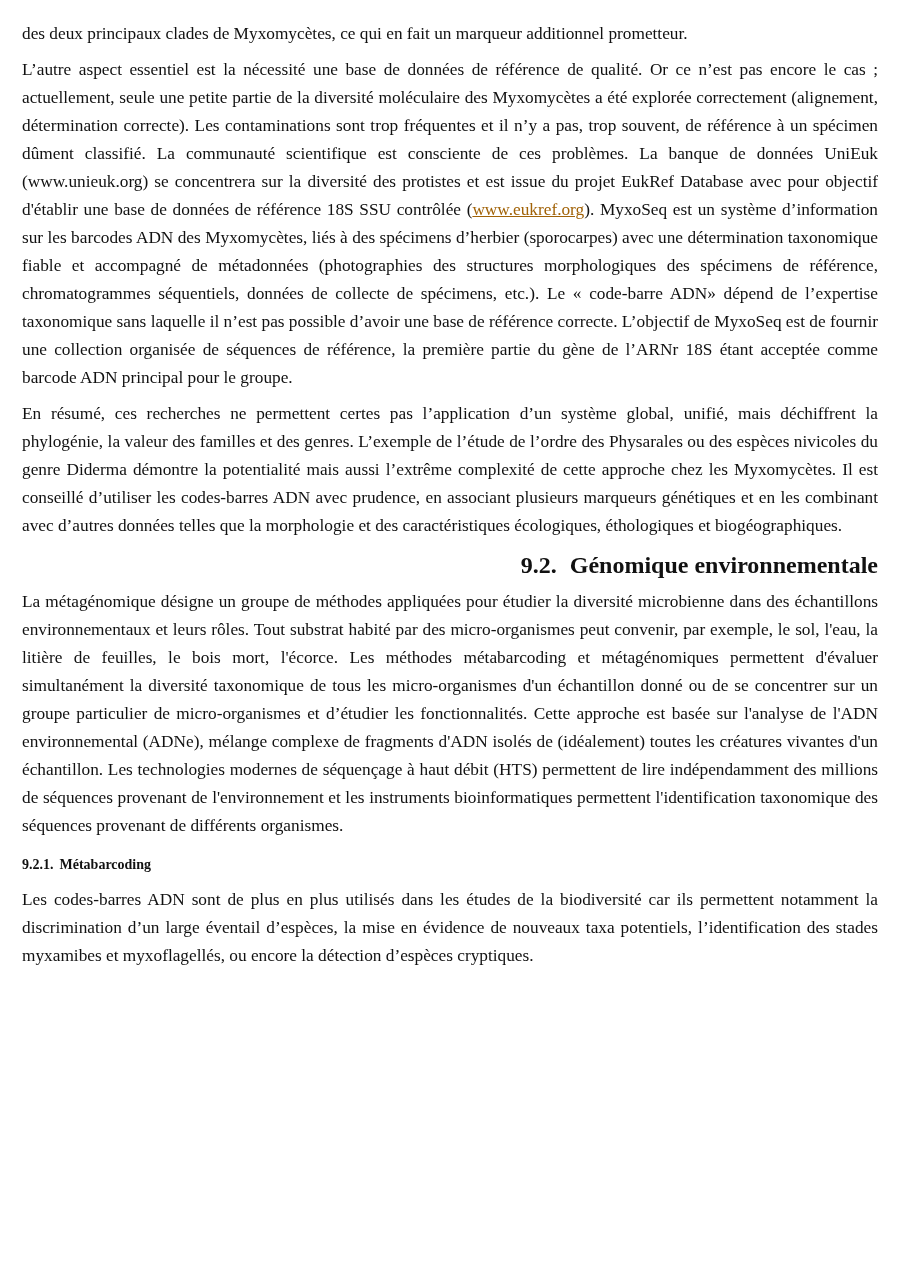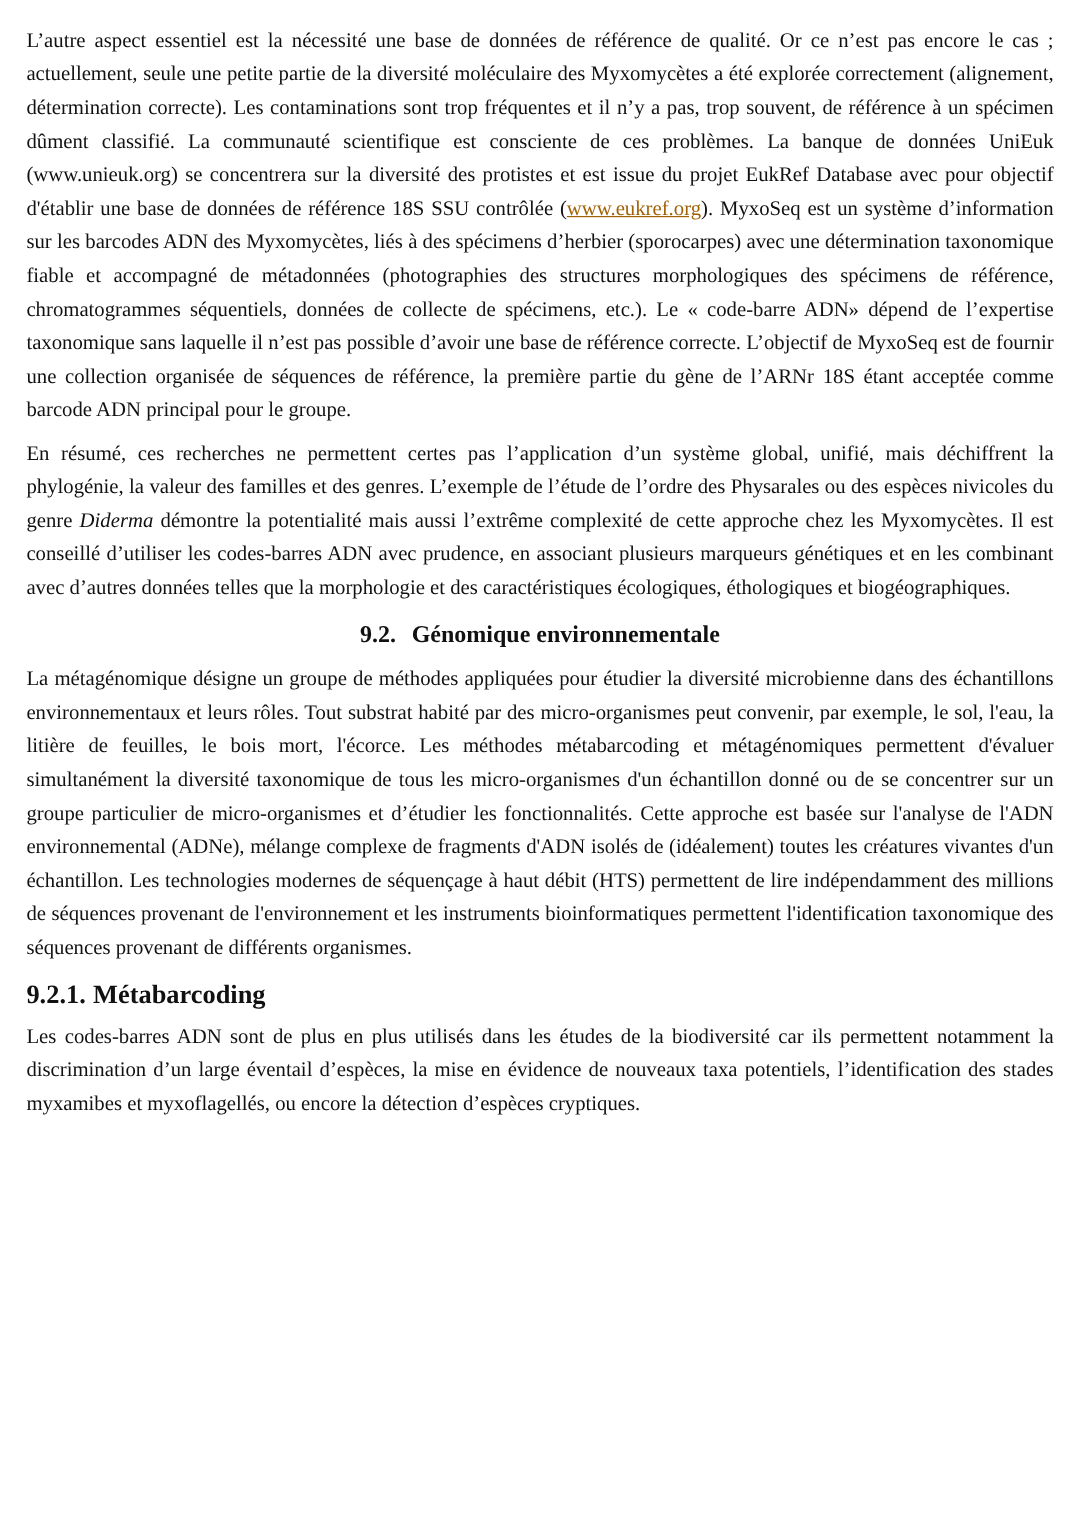--- a/index.html
+++ b/index.html
@@ -27,55 +27,55 @@
   p.para {
     margin: 0 0 8px 0;
     padding: 0;
   }
   p.para:last-child {
     margin-bottom: 10px;
   }
   h2.heading-l1 {
     margin: 12px 0 10px 0;
     padding: 0;
-    font-size: 20px;
+    font-size: 24px;
     line-height: 26px;
     font-weight: bold;
-    text-align: center;
+    text-align: right;
     color: #111111;
   }
   h2.heading-l1 .hnum {
     margin-right: 13px;
   }
   h3.heading-l2 {
     margin: 12px 0 9px 0;
     padding: 0;
-    font-size: 22px;
+    font-size: 14px;
     line-height: 25px;
     font-weight: bold;
     text-align: left;
     color: #111111;
   }
   h3.heading-l2 .hnum {
     margin-right: 6px;
   }
   a.ext-link {
     color: #a16207;
     text-decoration: underline;
     cursor: pointer;
   }
   .italic {
-    font-style: italic;
   }
 </style>
 </head>
 <body>
 
 <div class="page">
 
+  <p class="para">des deux principaux clades de Myxomycètes, ce qui en fait un marqueur additionnel prometteur.</p>
 
   <p class="para"><span>L’autre aspect essentiel est la nécessité une base de données de référence de qualité. Or ce n’est pas encore le cas ; actuellement, seule une petite partie de la diversité moléculaire des Myxomycètes a été explorée correctement (alignement, détermination correcte). Les contaminations sont trop fréquentes et il n’y a pas, trop souvent, de référence à un spécimen dûment classifié. La communauté scientifique est consciente de ces problèmes. La banque de données UniEuk (www.unieuk.org) se concentrera sur la diversité des protistes et est issue du projet EukRef Database avec pour objectif d'établir une base de données de référence 18S SSU contrôlée (</span><a class="ext-link">www.eukref.org</a><span>). MyxoSeq est un système d’information sur les barcodes ADN des Myxomycètes, liés à des spécimens d’herbier (sporocarpes) avec une détermination taxonomique fiable et accompagné de métadonnées (photographies des structures morphologiques des spécimens de référence, chromatogrammes séquentiels, données de collecte de spécimens, etc.). Le « code-barre ADN» dépend de l’expertise taxonomique sans laquelle il n’est pas possible d’avoir une base de référence correcte. L’objectif de MyxoSeq est de fournir une collection organisée de séquences de référence, la première partie du gène de l’ARNr 18S étant acceptée comme barcode ADN principal pour le groupe.</span></p>
 
   <p class="para"><span>En résumé, ces recherches ne permettent certes pas l’application d’un système global, unifié, mais déchiffrent la phylogénie, la valeur des familles et des genres. L’exemple de l’étude de l’ordre des Physarales ou des espèces nivicoles du genre </span><span class="italic">Diderma</span><span> démontre la potentialité mais aussi l’extrême complexité de cette approche chez les Myxomycètes. Il est conseillé d’utiliser les codes-barres ADN avec prudence, en associant plusieurs marqueurs génétiques et en les combinant avec d’autres données telles que la morphologie et des caractéristiques écologiques, éthologiques et biogéographiques.</span></p>
 
   <h2 class="heading-l1"><span class="hnum">9.2.</span><span class="htitle">Génomique environnementale</span></h2>
 
   <p class="para">La métagénomique désigne un groupe de méthodes appliquées pour étudier la diversité microbienne dans des échantillons environnementaux et leurs rôles. Tout substrat habité par des micro-organismes peut convenir, par exemple, le sol, l'eau, la litière de feuilles, le bois mort, l'écorce. Les méthodes métabarcoding et métagénomiques permettent d'évaluer simultanément la diversité taxonomique de tous les micro-organismes d'un échantillon donné ou de se concentrer sur un groupe particulier de micro-organismes et d’étudier les fonctionnalités. Cette approche est basée sur l'analyse de l'ADN environnemental (ADNe), mélange complexe de fragments d'ADN isolés de (idéalement) toutes les créatures vivantes d'un échantillon. Les technologies modernes de séquençage à haut débit (HTS) permettent de lire indépendamment des millions de séquences provenant de l'environnement et les instruments bioinformatiques permettent l'identification taxonomique des séquences provenant de différents organismes.</p>
 
   <h3 class="heading-l2"><span class="hnum">9.2.1.</span><span class="htitle">Métabarcoding</span></h3>

